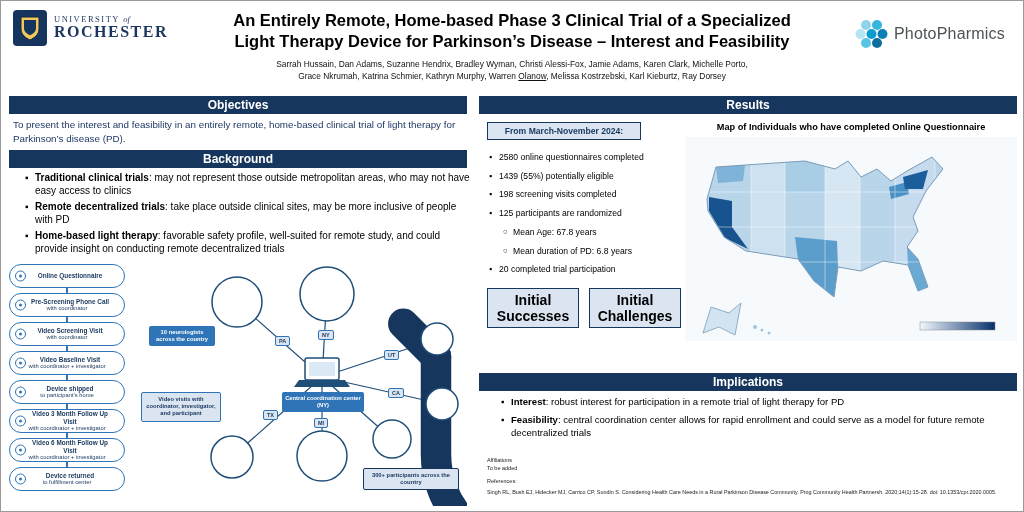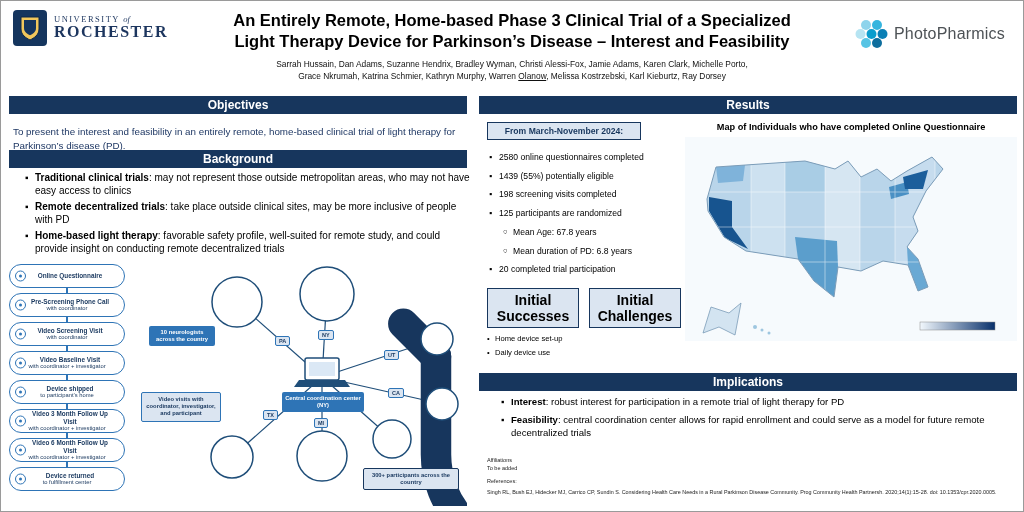--- a/index.html
+++ b/index.html
@@ -19,21 +19,21 @@
     font-size:16.5px; font-weight:bold; line-height:1.28; color:#000; }
   .authors { position:absolute; left:150px; right:150px; top:58px; text-align:center;
     font-size:8.4px; line-height:1.4; color:#111; }
   .authors .ul { text-decoration:underline; }
   .pp-logo { position:absolute; right:18px; top:16px; display:flex; align-items:center; gap:6px; }
   .pp-text { font-size:16px; color:#4d5256; letter-spacing:.2px; }
   
   .bar { position:absolute; background:#17365d; color:#fff; font-weight:bold;
     font-size:12px; text-align:center; height:18px; line-height:18px; }
   
-  .obj-text { position:absolute; left:12px; top:124px; width:450px;
+  .obj-text { position:absolute; left:12px; top:117px; width:450px;
     font-size:9.8px; color:#1f3864; line-height:1.4; }
   .bg-list { position:absolute; left:24px; top:170px; width:446px; font-size:10px; line-height:1.3; }
   .blt { position:relative; padding-left:10px; margin-bottom:3px; list-style:none; }
   .blt::before { content:"▪"; position:absolute; left:0; top:0; }
   .blt-o::before { content:"○"; font-size:90%; }
   .lead { font-weight:bold; }
   
   .methods-area { position:absolute; left:8px; top:263px; width:458px; height:244px; }
   .flow-line { position:absolute; left:57px; top:10px; height:212px; width:2px; background:#2e74b6; }
   .flow-step { position:relative; z-index:1; width:116px; height:24px; margin-bottom:5px;
@@ -253,24 +253,20 @@
     <li class="blt">1439 (55%) potentially eligible</li>
     <li class="blt">198 screening visits completed</li>
     <li class="blt">125 participants are randomized</li>
     <li class="blt blt-o sub">Mean Age: 67.8 years</li>
     <li class="blt blt-o sub">Mean duration of PD: 6.8 years</li>
     <li class="blt">20 completed trial participation</li>
   </ul>
 
   <div class="mini-box" style="left:486px; top:287px;">
     <div class="mini-head">Initial Successes</div>
-    <ul class="mini-items">
-      <li class="blt">Home device set-up</li>
-      <li class="blt">Daily device use</li>
-    </ul>
   </div>
   <div class="mini-box" style="left:588px; top:287px;">
     <div class="mini-head">Initial Challenges</div>
   </div>
 
   <div class="map-title">Map of Individuals who have completed Online Questionnaire</div>
   <div class="map-panel">
     <svg width="332" height="204" viewBox="0 0 332 204">
       <defs>
         <clipPath id="usClip">

